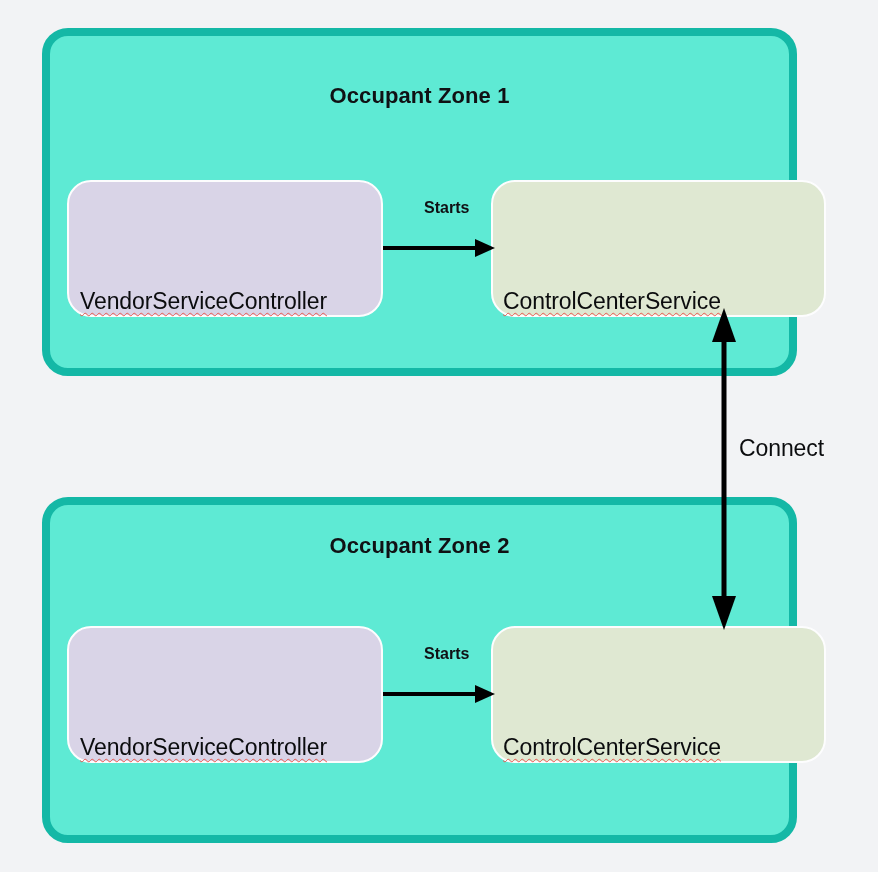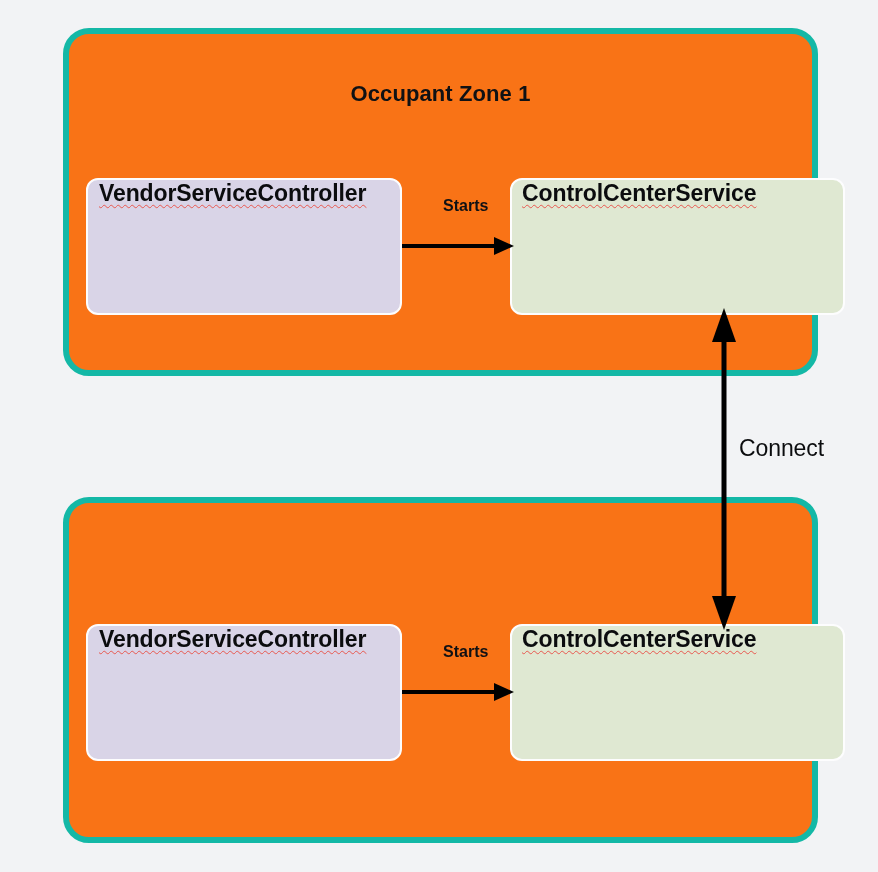--- a/index.html
+++ b/index.html
@@ -17,24 +17,24 @@
   #canvas {
     position: relative;
     width: 878px;
     height: 872px;
     background: #f2f3f5;
   }
 
   
   .zone {
     position: absolute;
-    left: 63px;
+    left: 42px;
     width: 755px;
-    background: #f97316;
-    border: 6px solid #14b8a6;
+    background: #5eead4;
+    border: 8px solid #14b8a6;
     border-radius: 26px;
     box-sizing: border-box;
   }
   #zone-1 { top: 28px;  height: 348px; }
   #zone-2 { top: 497px; height: 346px; }
 
   .zone-title {
     position: absolute;
     left: 0;
     width: 100%;
@@ -44,25 +44,24 @@
     color: #101114;
     letter-spacing: 0.1px;
   }
   #zone-1 .zone-title { top: 47px; }
   #zone-2 .zone-title { top: 28px; }
 
   
   .node {
     position: absolute;
     border: 2px solid #fdfdfe;
-    border-radius: 12px;
+    border-radius: 24px;
     box-sizing: border-box;
     display: flex;
-    align-items: flex-start;
-    font-weight: bold;
+    align-items: flex-end;
   }
   .node-purple {
     background: #d9d4e7;
     left: 17px;
     width: 316px;
   }
   .node-green {
     background: #dfe8d2;
     left: 441px;
     width: 335px;
@@ -143,20 +142,21 @@
     <div class="h-arrow">
       <span class="h-arrow-label">Starts</span>
       <svg width="112" height="22" viewBox="0 0 112 22">
         <line x1="0" y1="11" x2="92" y2="11" stroke="#000000" stroke-width="4"></line>
         <polygon points="92,2 112,11 92,20" fill="#000000"></polygon>
       </svg>
     </div>
   </div>
 
   <div class="zone" id="zone-2">
+    <div class="zone-title">Occupant Zone 2</div>
 
     <div class="node node-purple">
       <span class="node-label">VendorServiceController</span>
     </div>
 
     <div class="node node-green">
       <span class="node-label">ControlCenterService</span>
     </div>
 
     <div class="h-arrow">

